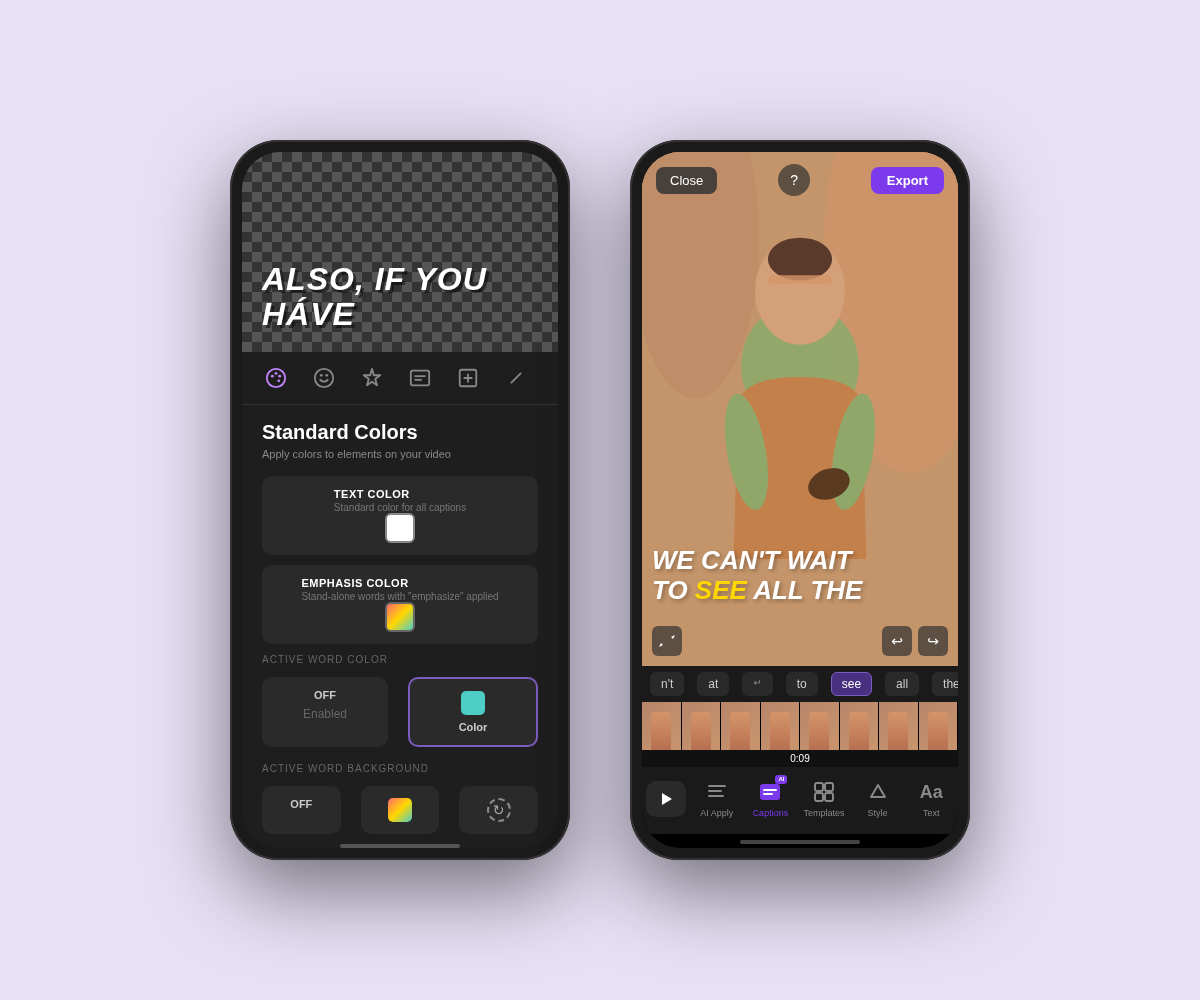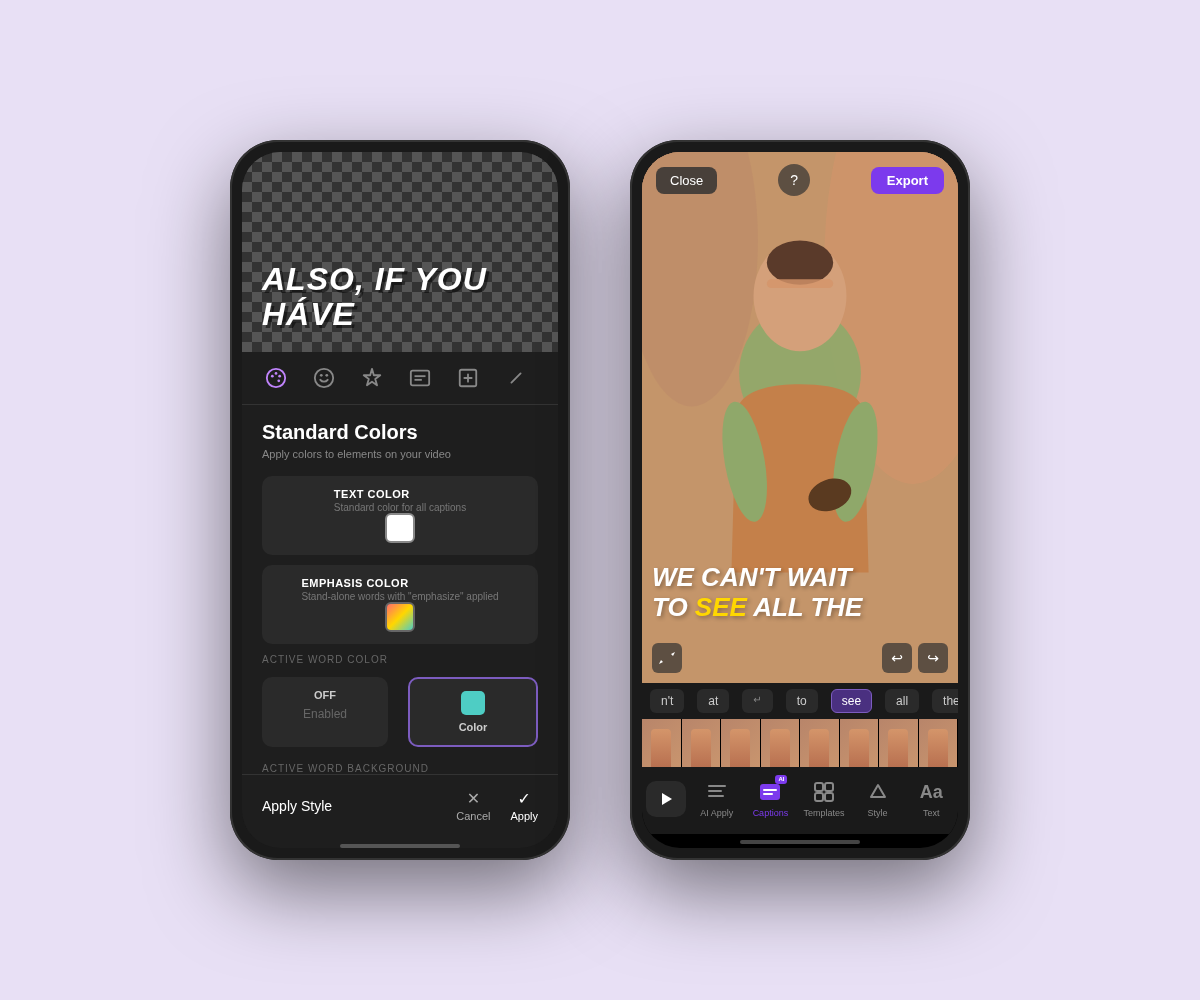--- a/index.html
+++ b/index.html
@@ -661,33 +661,20 @@
             <div class="color-mini-swatch" style="background: linear-gradient(135deg, #ff6b6b, #ffd700, #4ecdc4);"></div>
           </button>
           <button class="toggle-btn">
             <div style="width:24px;height:24px;border-radius:50%;border:2px dashed #888;display:flex;align-items:center;justify-content:center;">
               <span style="font-size:14px;">↻</span>
             </div>
           </button>
         </div>
       </div>
 
-      <div class="bottom-bar">
-        <span class="apply-style-label">Apply Style</span>
-        <div class="bottom-actions">
-          <button class="cancel-btn">
-            <span style="font-size:16px;">✕</span>
-            <span>Cancel</span>
-          </button>
-          <button class="apply-btn">
-            <span style="font-size:16px;">✓</span>
-            <span>Apply</span>
-          </button>
-        </div>
-      </div>
 
       <div class="home-indicator"></div>
     </div>
   </div>
 
   <div class="phone right-phone">
     <div class="phone-inner">
 
       <div class="video-area">
         <div class="video-bg">
@@ -774,20 +761,23 @@
             <div class="thumb-person"></div>
           </div>
         <div class="thumb">
             <div class="thumb-person"></div>
           </div>
         <div class="thumb">
             <div class="thumb-person"></div>
           </div>
       </div>
 
+      <div class="timeline-marker">
+        <span>0:09</span>
+      </div>
 
       <div class="bottom-nav">
 
         <button class="nav-play-btn">
           <svg width="16" height="16" viewBox="0 0 16 16" fill="white">
             <polygon points="4,2 14,8 4,14"></polygon>
           </svg>
         </button>
 
         <div class="nav-item">

